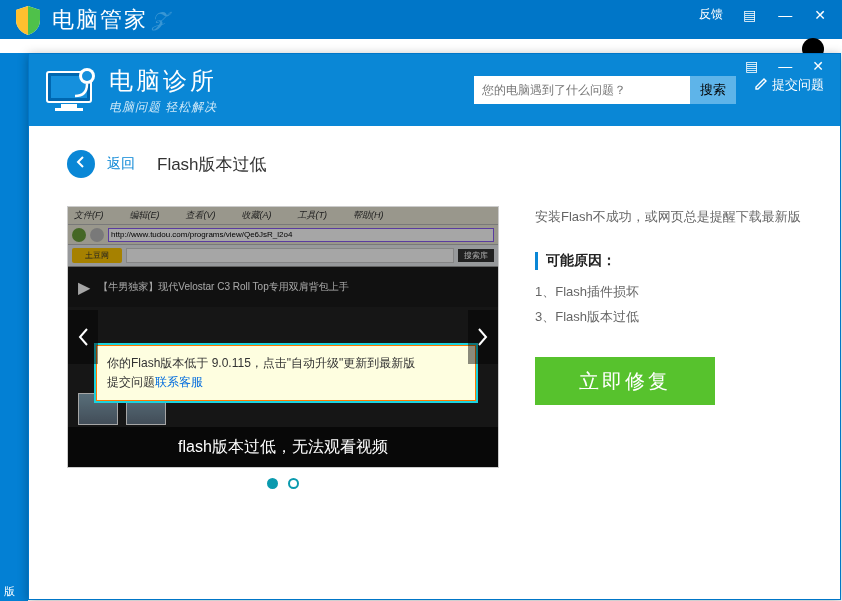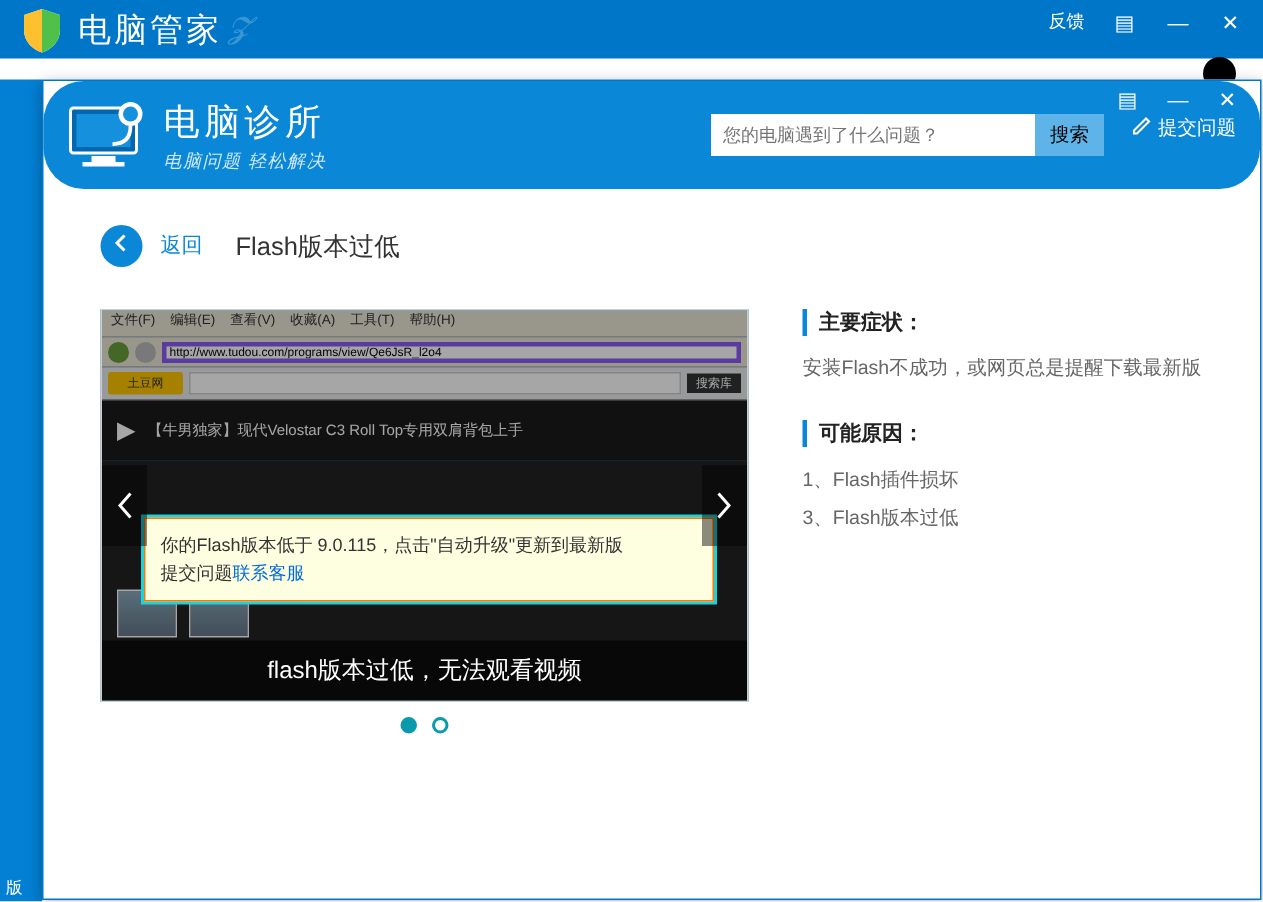--- a/index.html
+++ b/index.html
@@ -9,21 +9,21 @@
     .shield-icon { width: 32px; height: 32px; display: flex; align-items: center; justify-content: center; margin-right: 8px; }
     .parent-title { color: #fff; font-size: 22px; font-weight: normal; letter-spacing: 2px; }
     .parent-title-suffix { color: #3896d4; font-style: italic; font-size: 20px; margin-left: 4px; }
     .parent-controls { position: absolute; right: 6px; top: 0; display: flex; align-items: center; gap: 2px; }
     .parent-controls .ctrl-label { color: #fff; font-size: 12px; padding: 6px 8px; }
     .parent-controls .ctrl { color: #fff; padding: 6px 10px; cursor: pointer; font-size: 14px; }
     .parent-avatar { position: absolute; right: 18px; top: 38px; width: 22px; height: 22px; background: #000; border-radius: 50%; }
     .parent-login { position: absolute; right: 48px; top: 40px; color: #fff; font-size: 12px; }
 
     .clinic-window { position: absolute; top: 53px; left: 28px; width: 813px; height: 547px; background: #fff; border: 1px solid #0076c8; box-shadow: 0 2px 10px rgba(0,0,0,0.3); }
-    .clinic-header { background: #0a87d6; height: 72px; display: flex; align-items: center; padding: 0 16px; position: relative; border-radius: 27px; }
+    .clinic-header { background: #0a87d6; height: 72px; display: flex; align-items: center; padding: 0 16px; position: relative; }
     .monitor-icon { width: 54px; height: 48px; margin-right: 10px; }
     .clinic-title-block { display: flex; flex-direction: column; }
     .clinic-title { color: #fff; font-size: 24px; letter-spacing: 3px; }
     .clinic-subtitle { color: #cfe9f8; font-size: 12px; font-style: italic; margin-top: 2px; letter-spacing: 1px; }
     .search-wrap { margin-left: auto; display: flex; align-items: flex-start; }
     .search-input { width: 216px; height: 28px; border: none; padding: 0 8px; font-size: 12px; color: #999; }
     .search-btn { background: #5eb4e9; border: none; color: #000000; height: 28px; padding: 0 10px; font-size: 13px; cursor: pointer; }
     .submit-q { color: #fff; font-size: 13px; margin-left: 18px; display: flex; align-items: center; gap: 4px; cursor: pointer; }
     .clinic-controls { position: absolute; right: 6px; top: 0; display: flex; }
     .clinic-controls .ctrl { color: #fff; padding: 4px 10px; cursor: pointer; font-size: 14px; }
@@ -32,23 +32,23 @@
     .nav-row { display: flex; align-items: center; gap: 12px; margin-bottom: 28px; }
     .back-circle { width: 28px; height: 28px; border-radius: 50%; background: #0a87d6; display: flex; align-items: center; justify-content: center; cursor: pointer; }
     .back-arrow { color: #fff; font-size: 16px; }
     .back-text { color: #0a87d6; font-size: 14px; cursor: pointer; }
     .page-title { color: #333; font-size: 17px; margin-left: 10px; }
 
     .main-row { display: flex; gap: 36px; }
     .carousel { width: 432px; height: 280px; position: relative; }
     .carousel-img { width: 100%; height: 262px; background: #1e6fad; border: 1px solid #ccc; position: relative; overflow: hidden; }
     .ie-bar { height: 22px; background: linear-gradient(#e8f0fb, #c5d6ee); border-bottom: 1px solid #7a9ec9; font-size: 9px; color: #333; display: flex; align-items: center; padding: 0 4px; }
-    .ie-menu { height: 18px; background: #ece9d8; border-bottom: 1px solid #bbb; display: flex; align-items: flex-start; gap: 10px; padding: 0 6px; font-size: 9px; color: #333; }
+    .ie-menu { height: 18px; background: #ece9d8; border-bottom: 1px solid #bbb; display: flex; align-items: center; gap: 26px; padding: 0 6px; font-size: 9px; color: #333; font-style: italic; }
     .ie-addr { height: 20px; background: #ece9d8; border-bottom: 1px solid #bbb; display: flex; align-items: center; padding: 0 4px; gap: 4px; }
-    .ie-addr input { flex: 1; height: 14px; font-size: 8px; border: 3px solid #8b5cf6; padding: 0 2px; }
+    .ie-addr input { flex: 1; height: 14px; font-size: 8px; border: 1px solid #8b5cf6; padding: 0 2px; }
     .ie-tabbar { height: 22px; background: #e8ecef; border-bottom: 1px solid #999; display: flex; align-items: center; padding: 0 4px; gap: 4px; }
     .ie-logo { width: 50px; height: 15px; background: #ffc600; font-size: 8px; display:flex; align-items:center; justify-content:center; color:#333; border-radius:2px; }
     .ie-tabbar input { flex: 1; height: 15px; font-size: 8px; border: 1px solid #ccc; }
     .ie-tabbar .sbtn { background: #333; color: #fff; font-size: 8px; padding: 1px 6px; border: none; }
     .page-dark { background: #222; flex: 1; }
     .page-content-row { height: 40px; background: #1b1b1b; display: flex; align-items: center; padding: 0 10px; gap: 8px; }
     .page-content-text { color: #fff; font-size: 10px; }
     .ie-wrapcol { display: flex; flex-direction: column; height: 100%; }
 
     .yellow-note { position: absolute; top: 138px; left: 28px; width: 380px; background: #fefee0; border: 1px solid #ff7800; padding: 8px 10px; font-size: 12px; color: #333; line-height: 1.6; box-shadow: 0 0 0 2px #1bd3de; }
@@ -200,21 +200,21 @@
           </div>
           <div class="carousel-caption">flash版本过低，无法观看视频</div>
         </div>
         <div class="dots">
           <span class="dot active"></span>
           <span class="dot"></span>
         </div>
       </div>
 
       <div class="side">
-        <div class="sec-head">主要症状：</div>
         <div class="sec-text">安装Flash不成功，或网页总是提醒下载最新版</div>
         <div class="sec-head">可能原因：</div>
         <div class="cause-item">1、Flash插件损坏</div>
         <div class="cause-item">3、Flash版本过低</div>
+        <button class="fix-btn">立即修复</button>
       </div>
     </div>
   </div>
 </div>
 
 </body></html>

